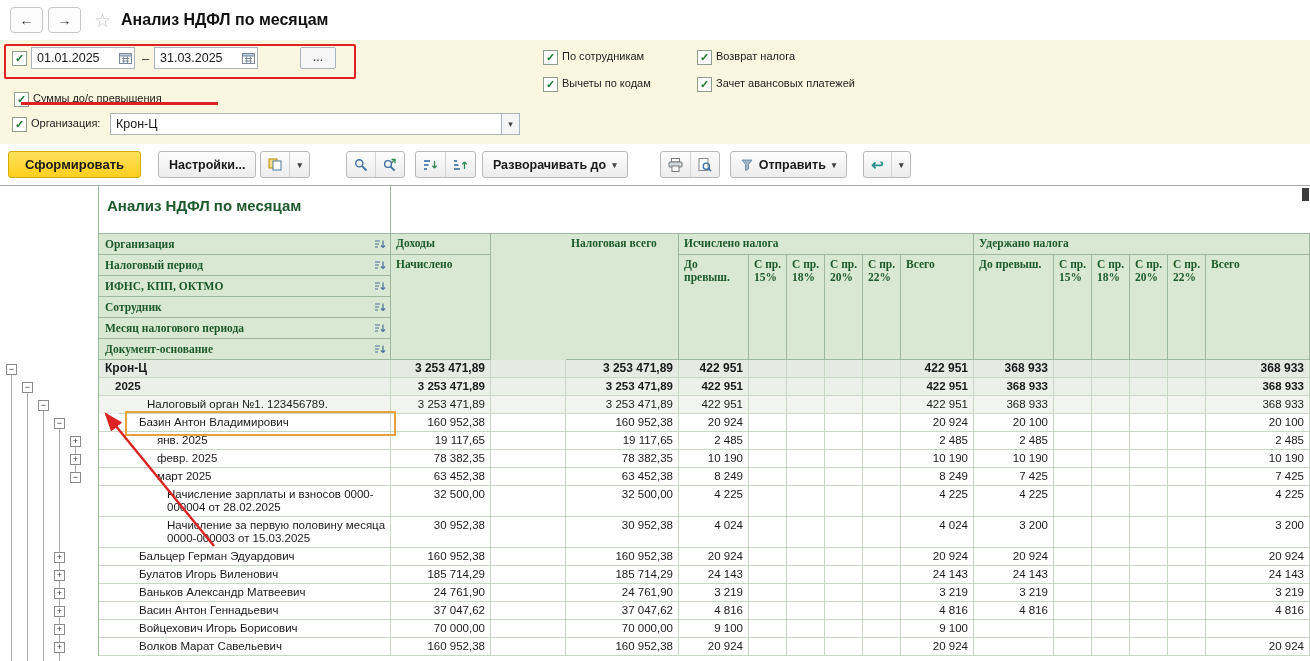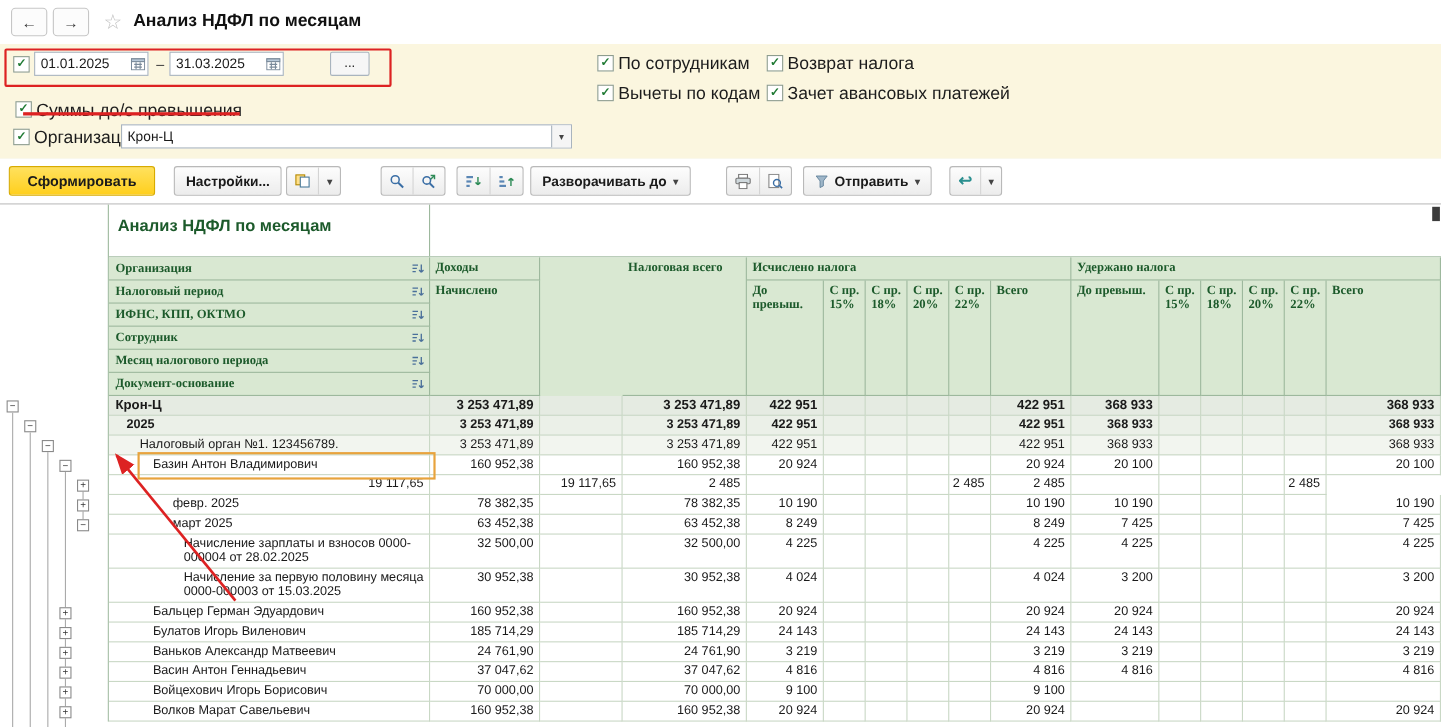--- a/index.html
+++ b/index.html
@@ -12,21 +12,21 @@
   .navbtn{width:31px;height:24px;border:1px solid #c6c6c6;border-radius:4px;background:#fcfcfc;
           font-size:14px;color:#333;display:inline-flex;align-items:center;justify-content:center;margin-right:5px;cursor:pointer;}
   .star{font-size:19px;color:#bfbfbf;margin:0 10px 0 8px;cursor:pointer;}
   .wtitle{font-size:16px;font-weight:bold;color:#111;}
 
   
   #filterbar{position:absolute;left:0;top:40px;width:1310px;height:104px;background:#fbf6df;
              border-bottom:1px solid #ece5c6;}
   .cb{position:absolute;width:13px;height:13px;border:1px solid #8e9d8e;background:#fff;
       text-align:center;font-size:11px;line-height:12px;font-weight:bold;color:#1f7a33;cursor:pointer;box-sizing:content-box;}
-  .flabel{position:absolute;font-size:16px;color:#1c1c1c;white-space:nowrap;}
+  .flabel{position:absolute;font-size:11px;color:#1c1c1c;white-space:nowrap;}
   .field{position:absolute;height:22px;background:#fff;border:1px solid #a9b4be;display:flex;align-items:center;box-sizing:border-box;}
   .fval{flex:1;padding-left:5px;font-size:12.5px;white-space:nowrap;overflow:hidden;}
   .calbtn{width:18px;height:100%;display:flex;align-items:center;justify-content:center;cursor:pointer;}
   .ddbtn{width:17px;height:100%;border-left:1px solid #a9b4be;background:#f5f5f5;display:flex;align-items:center;
          justify-content:center;font-size:9px;color:#444;cursor:pointer;}
   .dash{position:absolute;font-size:13px;color:#333;}
   .sbtn{position:absolute;width:36px;height:22px;border:1px solid #a9b4be;background:#f6f6f6;border-radius:2px;
         font-size:12px;text-align:center;line-height:18px;cursor:pointer;box-sizing:border-box;}
 
   
@@ -369,21 +369,21 @@
             <div class="cell num"></div>
             <div class="cell num">422 951</div>
             <div class="cell num">368 933</div>
             <div class="cell num"></div>
             <div class="cell num"></div>
             <div class="cell num"></div>
             <div class="cell num"></div>
             <div class="cell num">368 933</div>
           </div>
           <div class="trow group3" style="height: 18px;">
-            <div class="cell lab" style="padding-left: 28px;">Налоговый орган №1. 123456789.</div>
+            <div class="cell lab" style="padding-left: 28px; margin-left: 20px;">Налоговый орган №1. 123456789.</div>
             <div class="cell num">3 253 471,89</div>
             <div class="cell num"></div>
             <div class="cell num">3 253 471,89</div>
             <div class="cell num">422 951</div>
             <div class="cell num"></div>
             <div class="cell num"></div>
             <div class="cell num"></div>
             <div class="cell num"></div>
             <div class="cell num">422 951</div>
             <div class="cell num">368 933</div>
@@ -405,20 +405,21 @@
             <div class="cell num"></div>
             <div class="cell num">20 924</div>
             <div class="cell num">20 100</div>
             <div class="cell num"></div>
             <div class="cell num"></div>
             <div class="cell num"></div>
             <div class="cell num"></div>
             <div class="cell num">20 100</div>
           </div>
           <div class="trow" style="height: 18px;">
+            <div class="cell lab" style="padding-left: 58px;">янв. 2025</div>
             <div class="cell num">19 117,65</div>
             <div class="cell num"></div>
             <div class="cell num">19 117,65</div>
             <div class="cell num">2 485</div>
             <div class="cell num"></div>
             <div class="cell num"></div>
             <div class="cell num"></div>
             <div class="cell num"></div>
             <div class="cell num">2 485</div>
             <div class="cell num">2 485</div>

